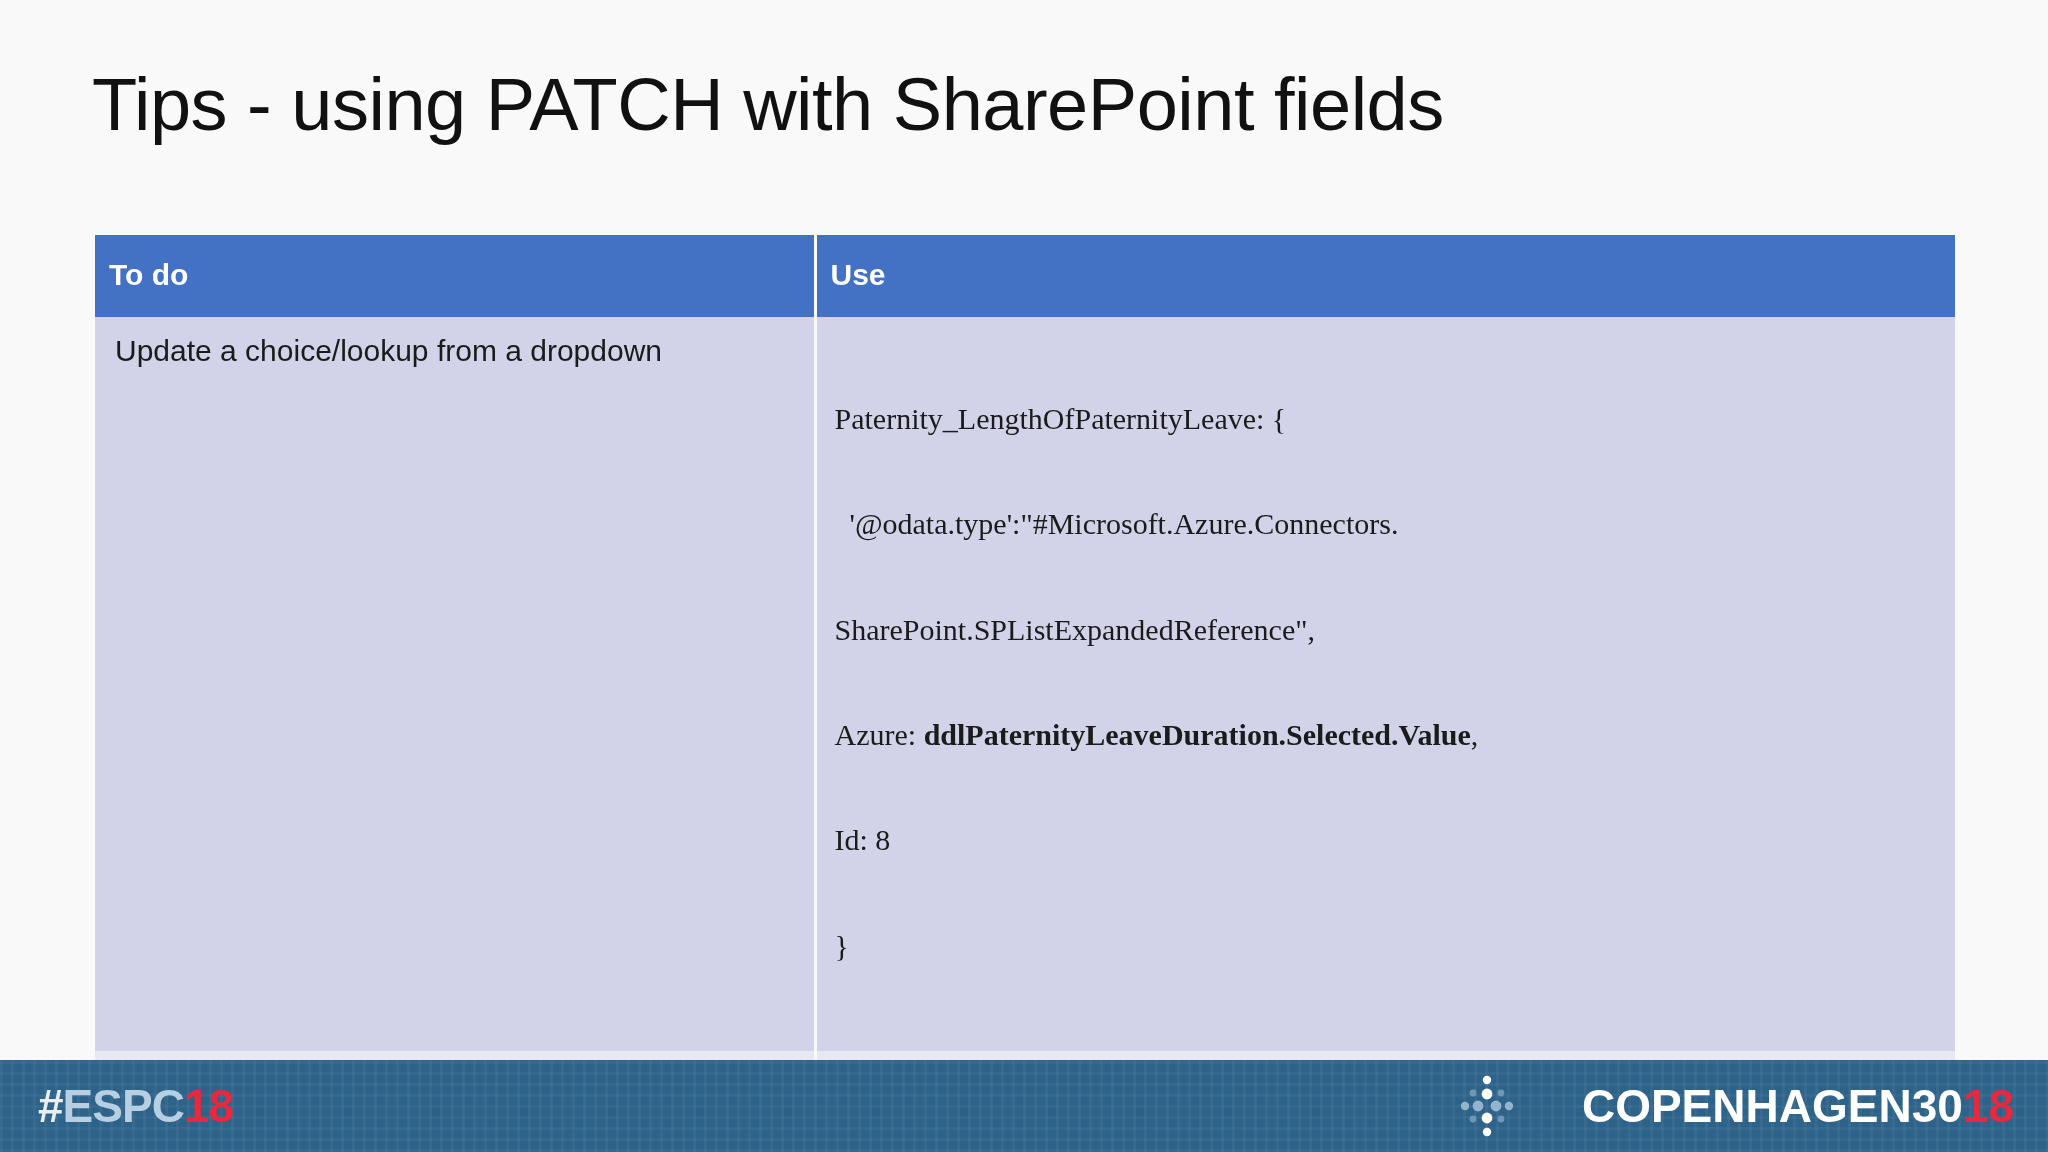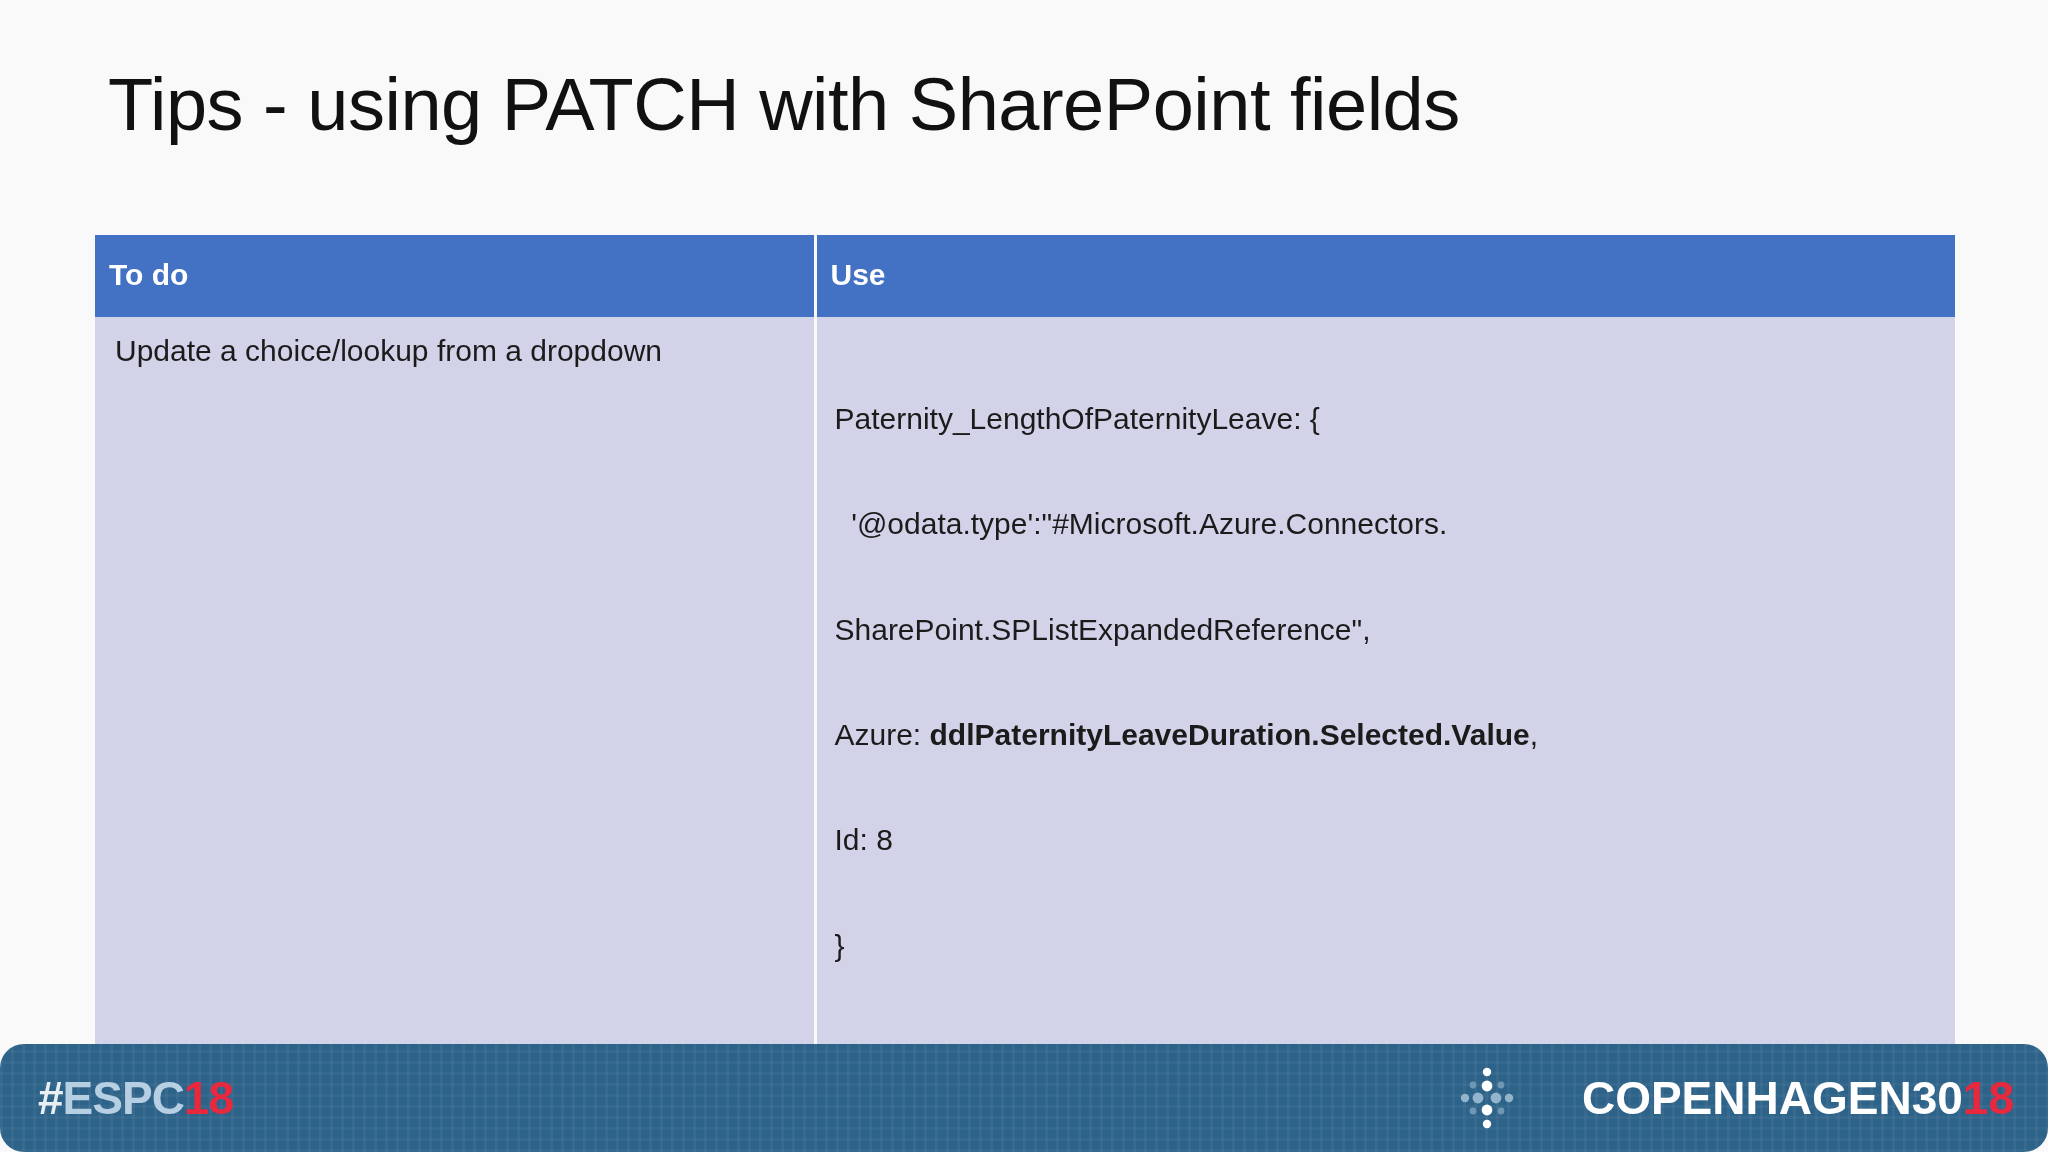--- a/index.html
+++ b/index.html
@@ -11,21 +11,21 @@
     height: 1152px;
     background: #f9f9fa;
     font-family: "Liberation Sans", sans-serif;
     overflow: hidden;
     position: relative;
   }
 
   
   .slide-title {
     position: absolute;
-    left: 108px;
+    left: 92px;
     top: 68px;
     font-size: 74px;
     font-weight: 400;
     color: #111111;
     letter-spacing: -0.5px;
     white-space: nowrap;
     line-height: 1;
   }
 
   
@@ -68,48 +68,47 @@
   table.tips tbody td:last-child { border-right: none; }
 
   tr.row-a td { background: #d2d3e8; }
   tr.row-b td { background: #e8e8f2; }
 
   tr.row-a td.label-cell,
   tr.row-b td.label-cell { padding-top: 16px; padding-left: 20px; }
 
   .code-block {
     white-space: pre-wrap;
-    font-family: Liberation Sans, sans-serif;
+    font-family: Liberation Serif, serif;
     font-size: 30px;
     line-height: 1.17;
   }
   .code-line { display: block; min-height: 1.17em; }
   .code-line b { font-weight: bold; text-align: right; }
 
   
   .footer {
     position: absolute;
     left: 0;
     bottom: 0;
     width: 2048px;
-    height: 108px;
+    height: 92px;
     background: #2e6389;
     background-image:
       repeating-linear-gradient(90deg,
         rgba(255,255,255,0.045) 0px,
         rgba(255,255,255,0.045) 3px,
         rgba(0,0,0,0) 3px,
         rgba(0,0,0,0) 11px),
       repeating-linear-gradient(0deg,
         rgba(255,255,255,0.035) 0px,
         rgba(255,255,255,0.035) 3px,
         rgba(0,0,0,0) 3px,
         rgba(0,0,0,0) 11px);
     overflow: hidden;
-    border-radius: 24px;
   }
   .footer-left {
     position: absolute;
     left: 38px;
     top: 50%;
     transform: translateY(-50%);
     font-size: 46px;
     font-weight: bold;
     letter-spacing: -1px;
     font-stretch: condensed;

